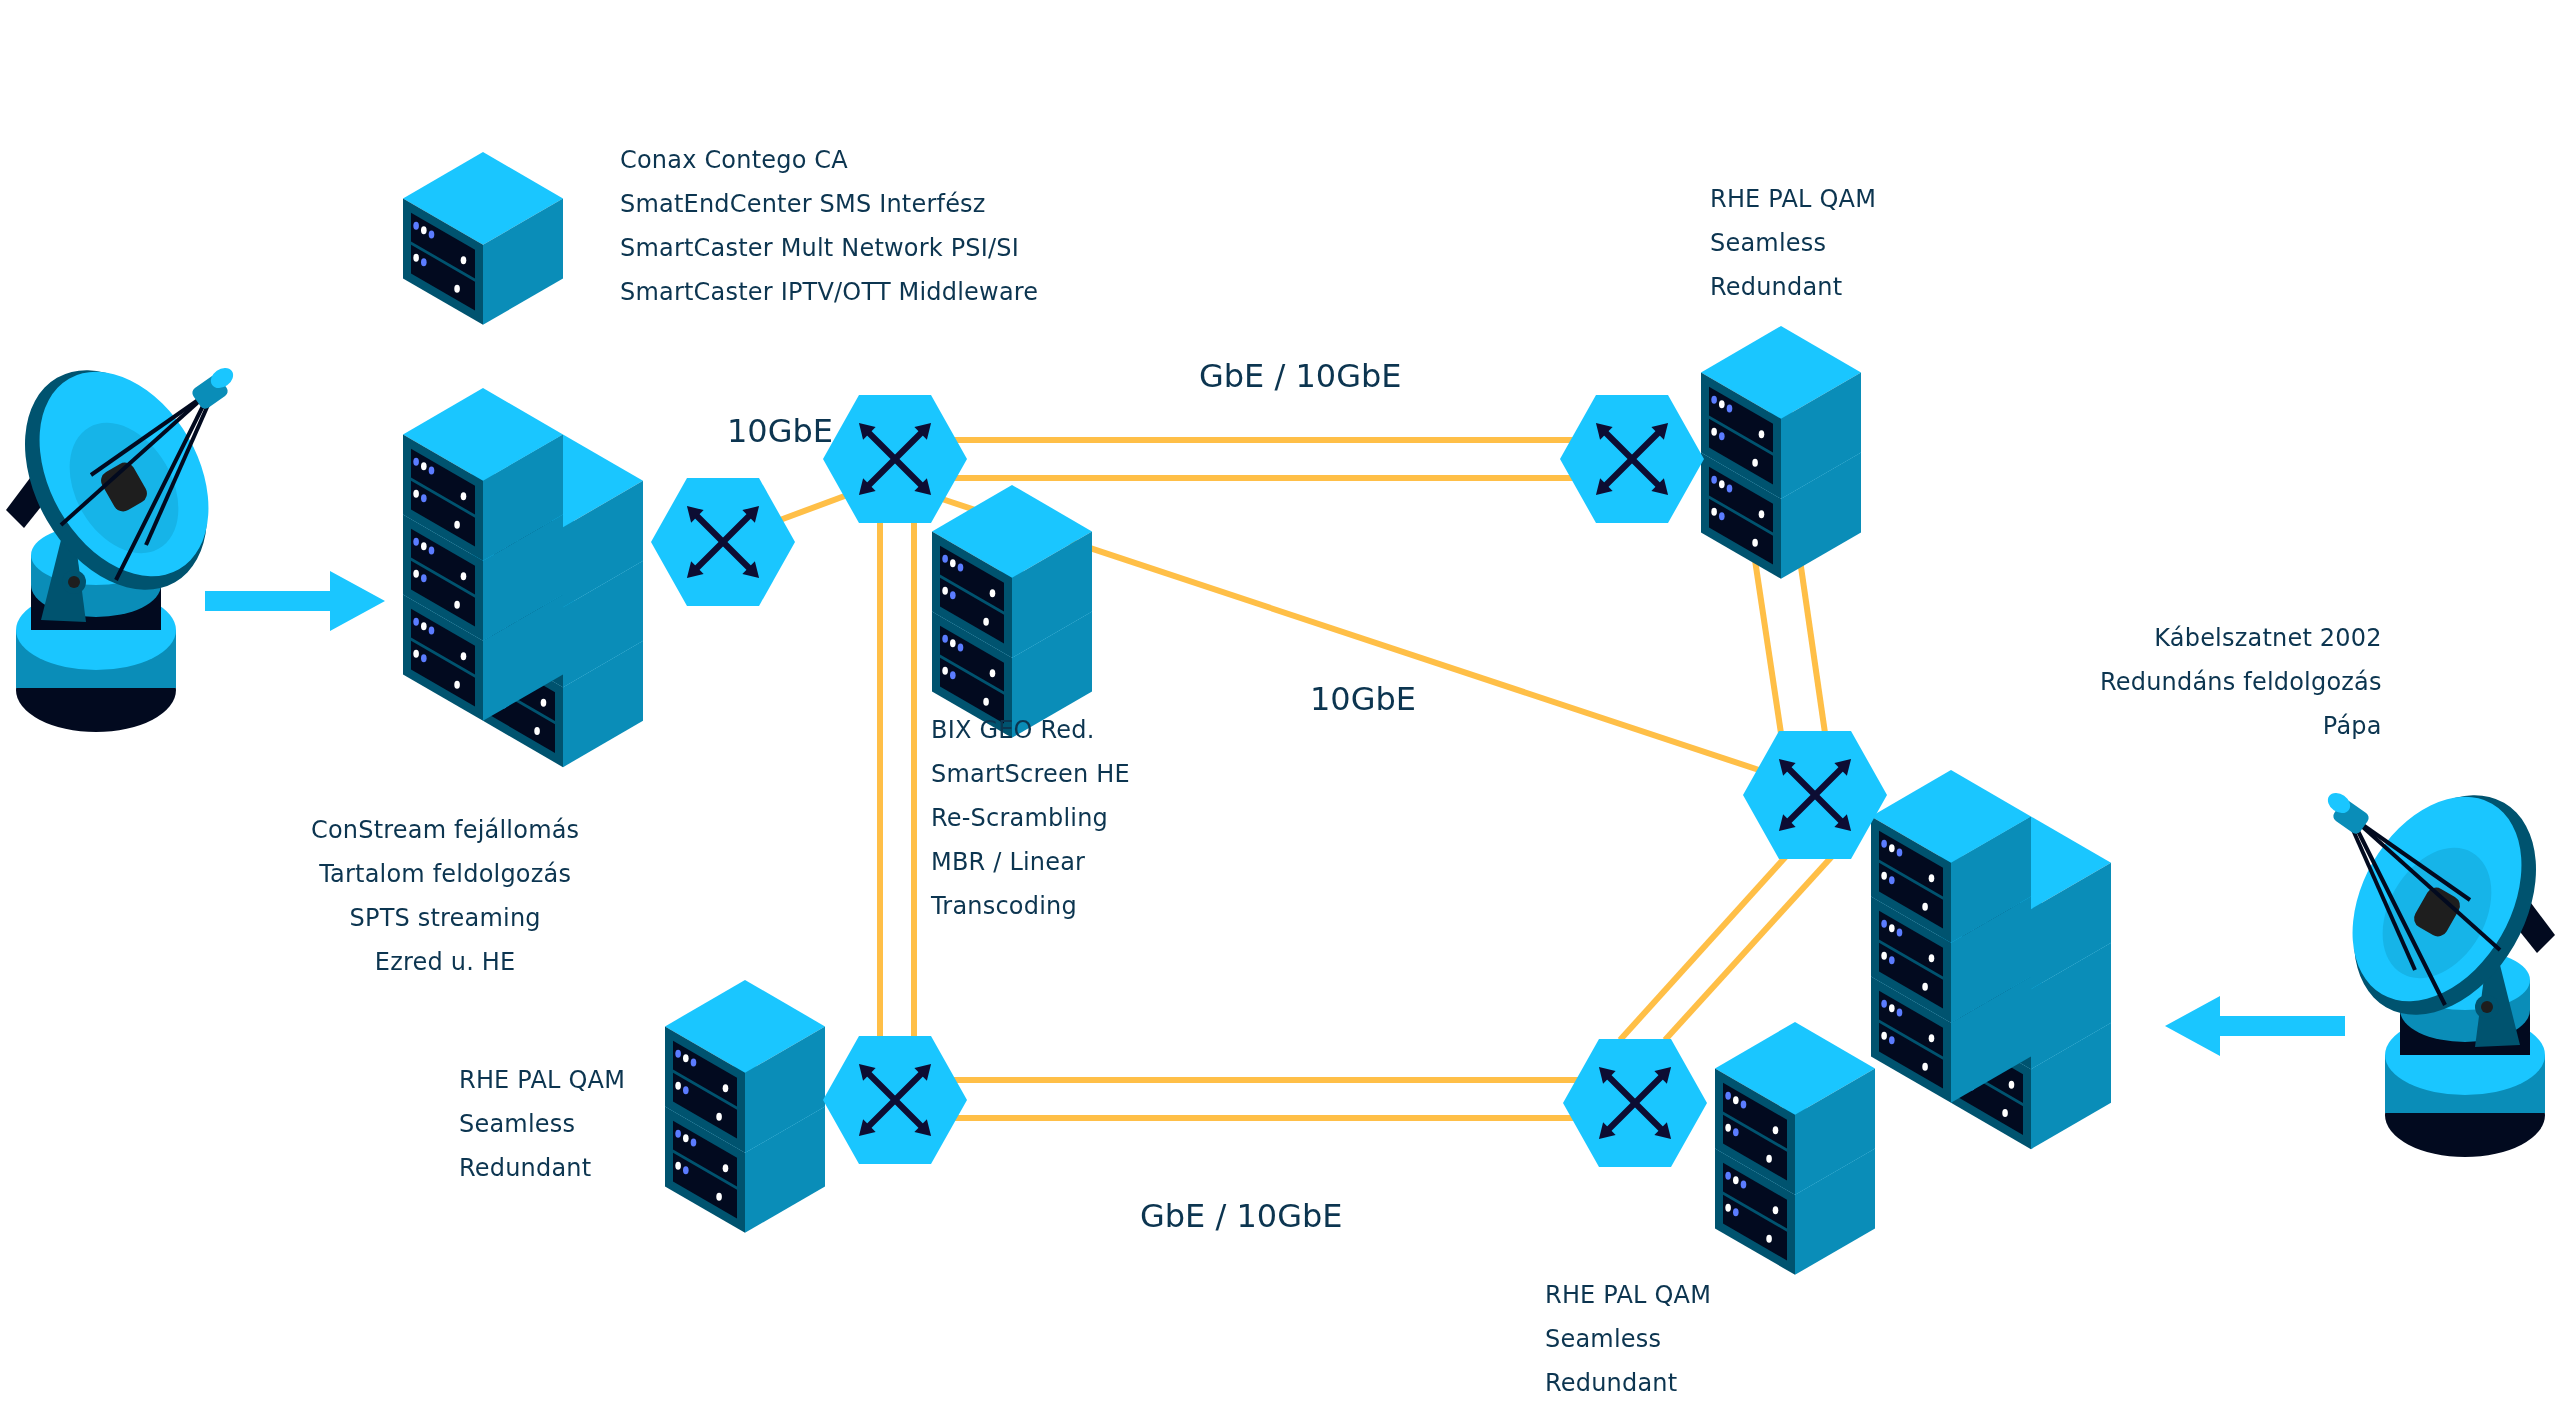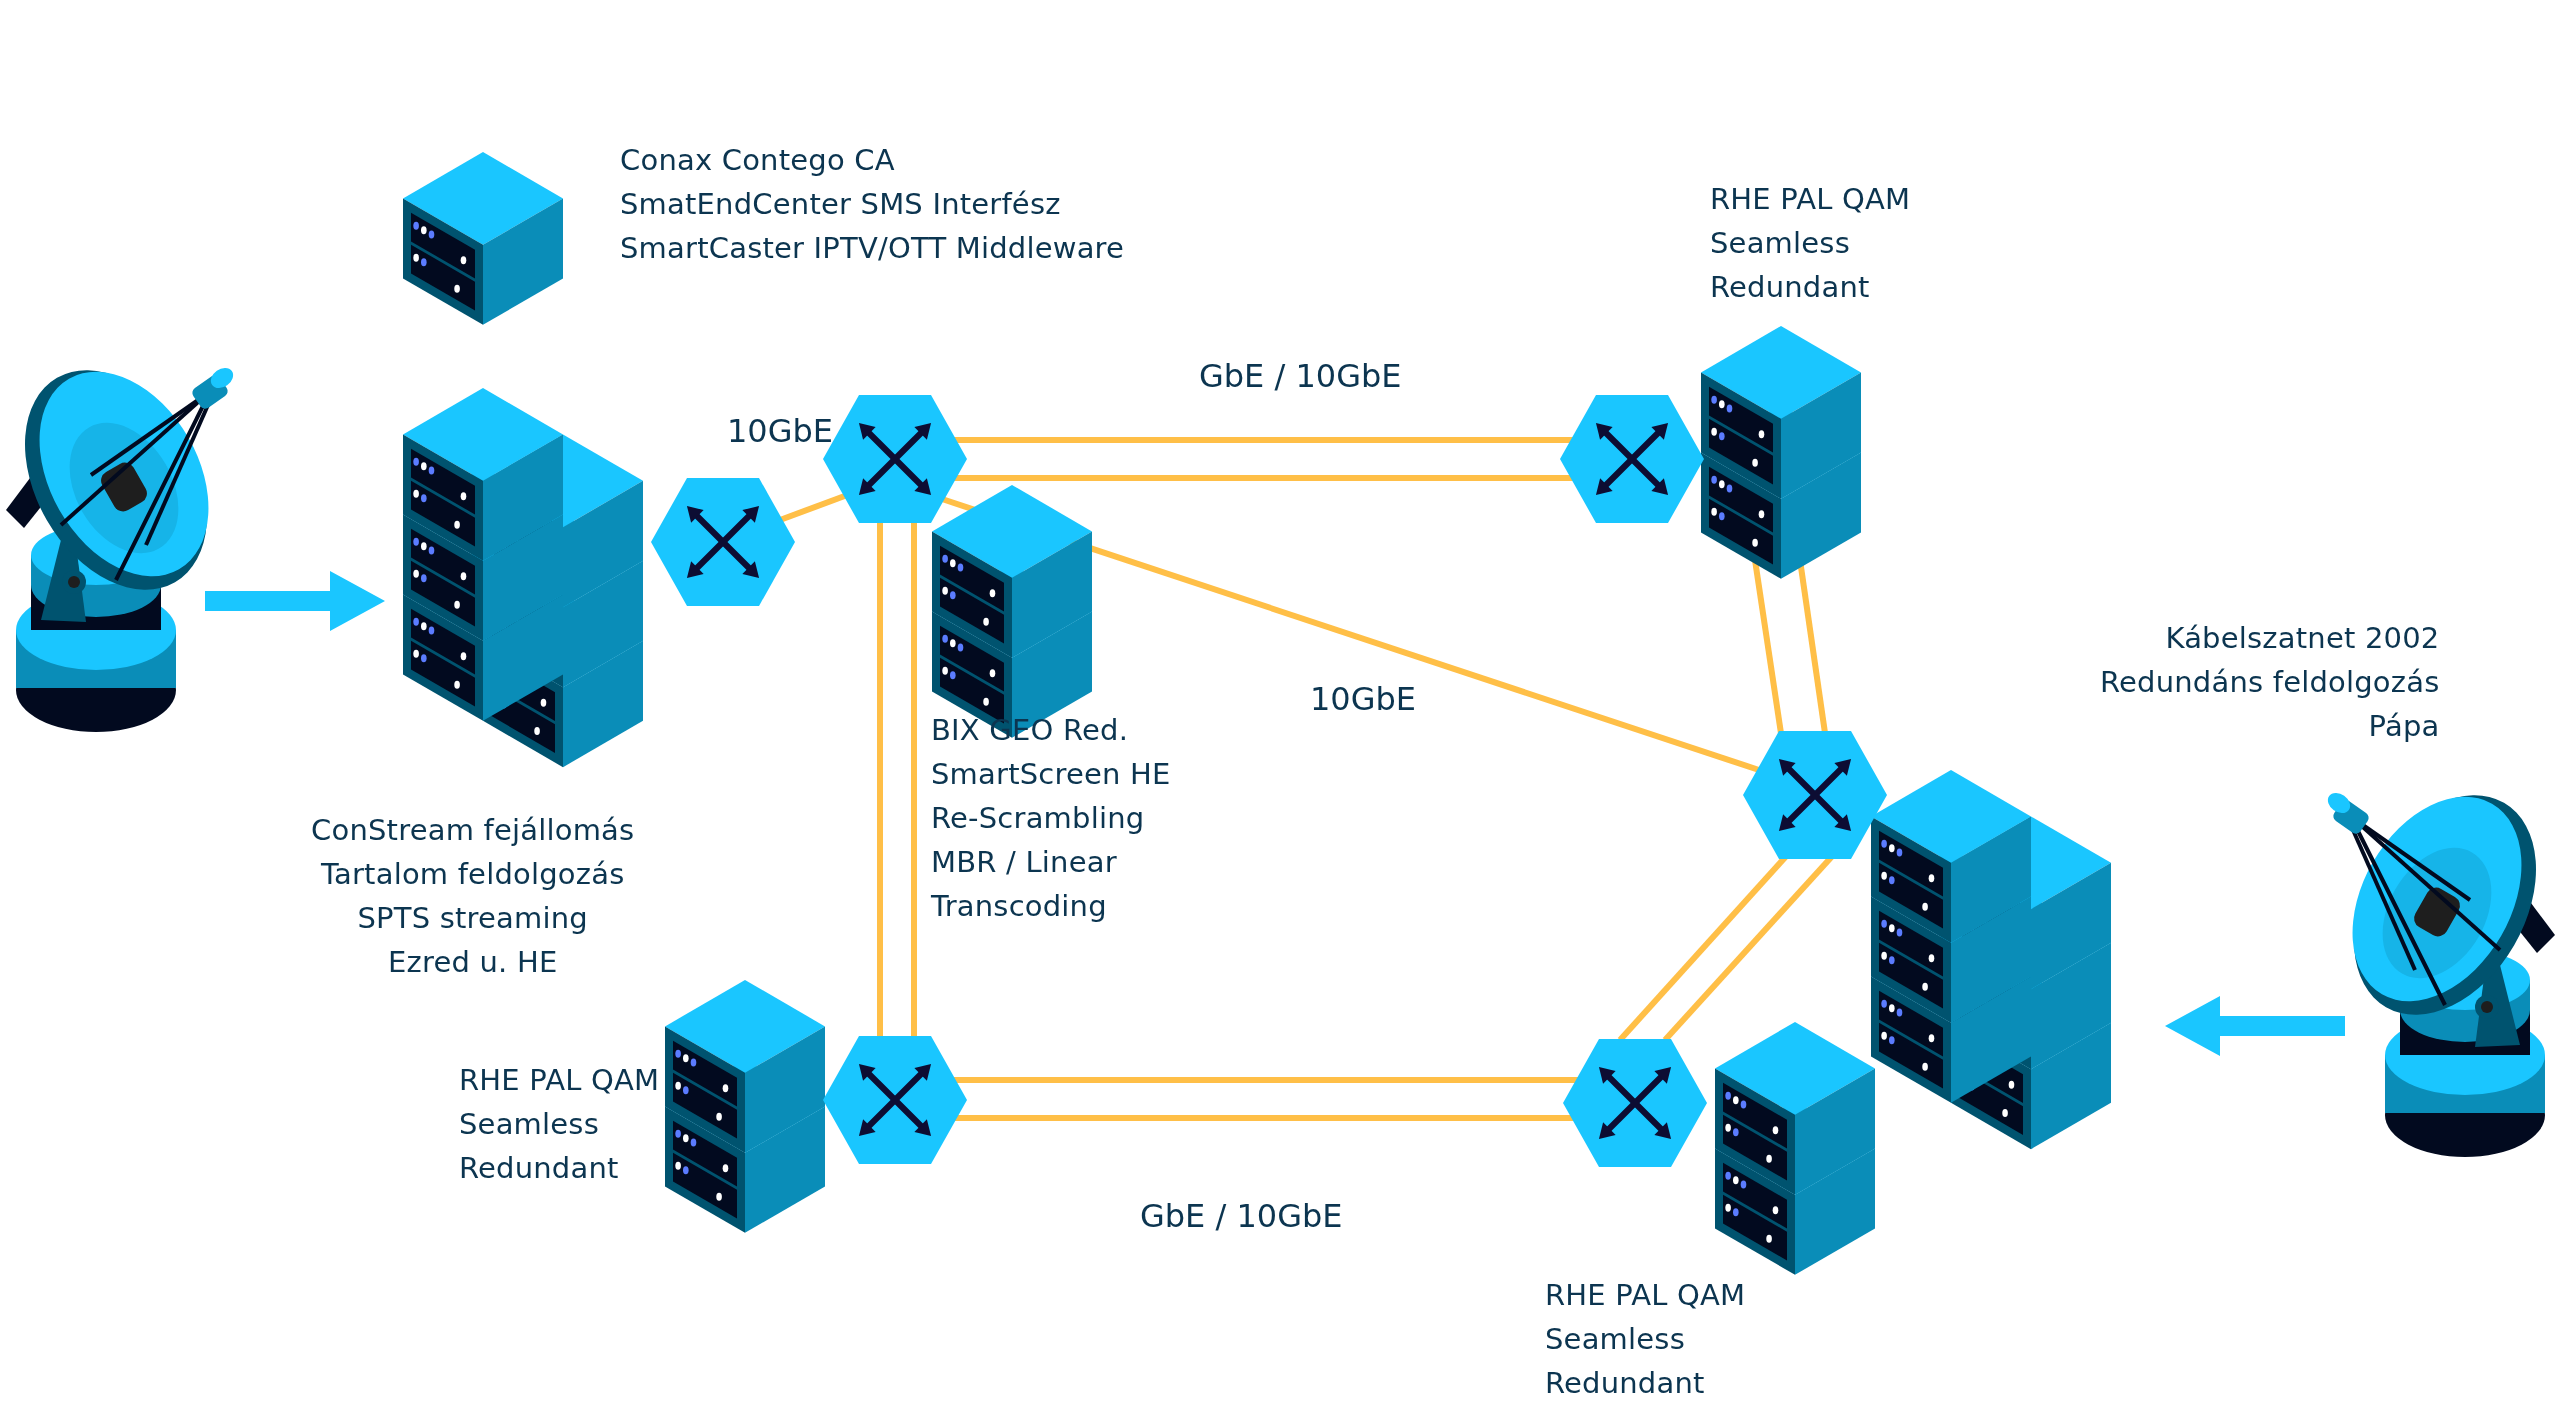--- a/index.html
+++ b/index.html
@@ -1,19 +1,19 @@
 <!DOCTYPE html>
 <html><head>
 <meta charset="utf-8">
 <style>
   html, body { margin: 0; padding: 0; background: #ffffff; }
   body { width: 2560px; height: 1407px; position: relative; overflow: hidden;
          font-family: "DejaVu Sans", "Liberation Sans", sans-serif; }
   #diagram { position: absolute; left: 0; top: 0; width: 2560px; height: 1407px; }
-  .label { position: absolute; color: #0c3550; font-size: 29px; line-height: 44px;
+  .label { position: absolute; color: #0c3550; font-size: 24px; line-height: 44px;
            font-family: "DejaVu Sans", sans-serif; letter-spacing: 0.2px; white-space: nowrap; }
   .label div { margin: 0; }
   .link-label { position: absolute; color: #0c3550; font-size: 32px;
                 font-family: "DejaVu Sans", sans-serif; white-space: nowrap; }
 </style>
 </head>
 <body>
 
 <svg id="diagram" xmlns="http://www.w3.org/2000/svg" width="2560" height="1407" viewBox="0 0 2560 1407">
   <g id="links-layer">
@@ -540,20 +540,21 @@
         <ellipse cx="206" cy="8" rx="12" ry="9" fill="#1AC6FF" transform="rotate(-35 206 8)"></ellipse>
         <circle cx="58" cy="212" r="12" fill="#00536F"></circle>
         <circle cx="58" cy="212" r="6" fill="#1E1E1E"></circle>
       </g>
     </g>
 </svg>
 
 <div class="label" style="left:620px; top:138px;">
   <div>Conax Contego CA</div>
   <div>SmatEndCenter SMS Interfész</div>
+  <div>SmartCaster Mult Network PSI/SI</div>
   <div>SmartCaster IPTV/OTT Middleware</div>
 </div>
 
 <div class="label" style="left:311px; top:808px;text-align:center;">
   <div>ConStream fejállomás</div>
   <div>Tartalom feldolgozás</div>
   <div>SPTS streaming</div>
   <div>Ezred u. HE</div>
 </div>
 

